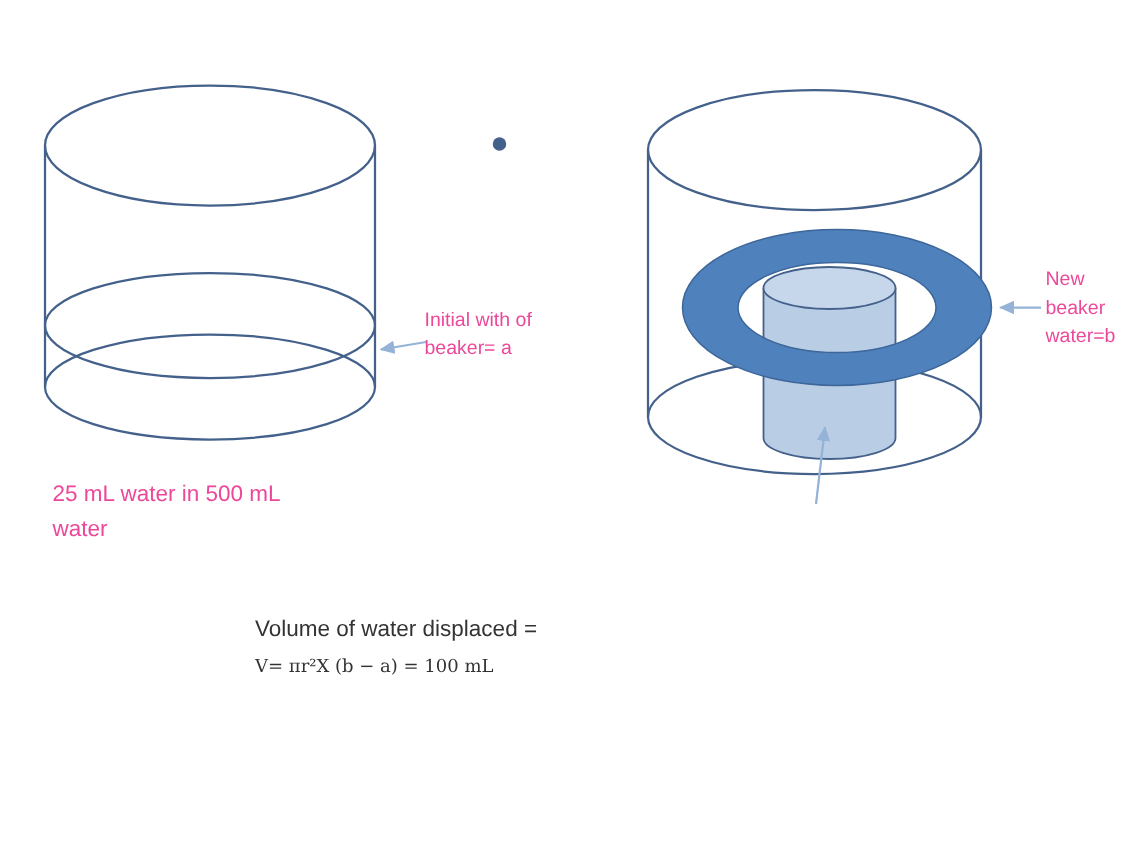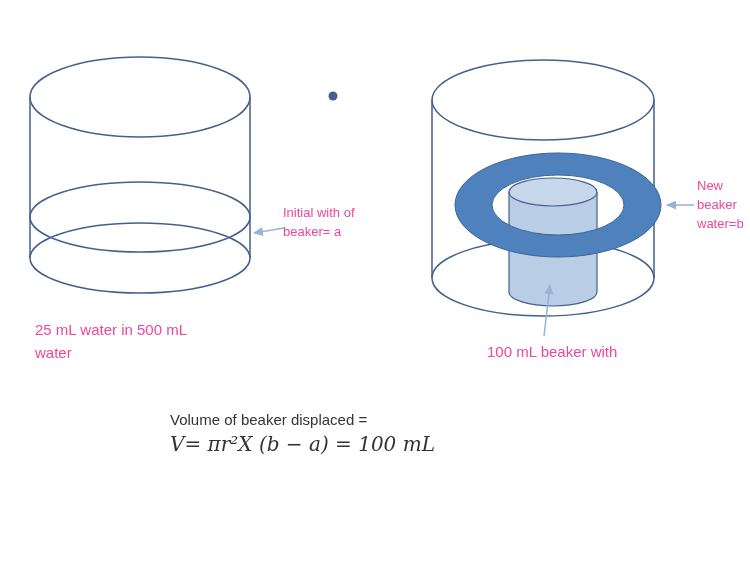--- a/index.html
+++ b/index.html
@@ -15,22 +15,21 @@
   .label {
     position: absolute;
     color: #ec4899;
     white-space: nowrap;
   }
   .small-label { font-size: 13px; line-height: 19px; }
   .caption { font-size: 15px; line-height: 23px; }
   .formula-block { font-size: 15px; line-height: 24px; color: #333333; }
   .formula-math {
     font-family: "DejaVu Serif", serif;
-    font-style: italic;
-    font-size: 20px;
+    font-size: 12px;
   }
 </style>
 </head>
 <body>
 
 <div class="slide">
 
   <svg class="diagram-svg" width="750" height="563" viewBox="0 0 750 563">
     <defs>
       <marker id="arrowhead" markerWidth="11" markerHeight="9" refX="9" refY="4.5" orient="auto" markerUnits="userSpaceOnUse">
@@ -79,21 +78,20 @@
     <div>water</div>
   </div>
 
   <div class="label small-label" style="left:697px; top:176px;">
     <div>New</div>
     <div>beaker</div>
     <div>water=b</div>
   </div>
 
   <div class="label caption" style="left:487px; top:340px;">
-    <div>100 mL beaker with</div>
   </div>
 
   <div class="label formula-block" style="left:170px; top:408px;">
-    <div>Volume of beaker displaced  =</div>
+    <div>Volume of water displaced  =</div>
     <div class="formula-math">V= πr²X (b − a) = 100 mL</div>
   </div>
 
 </div>
 
 </body></html>

